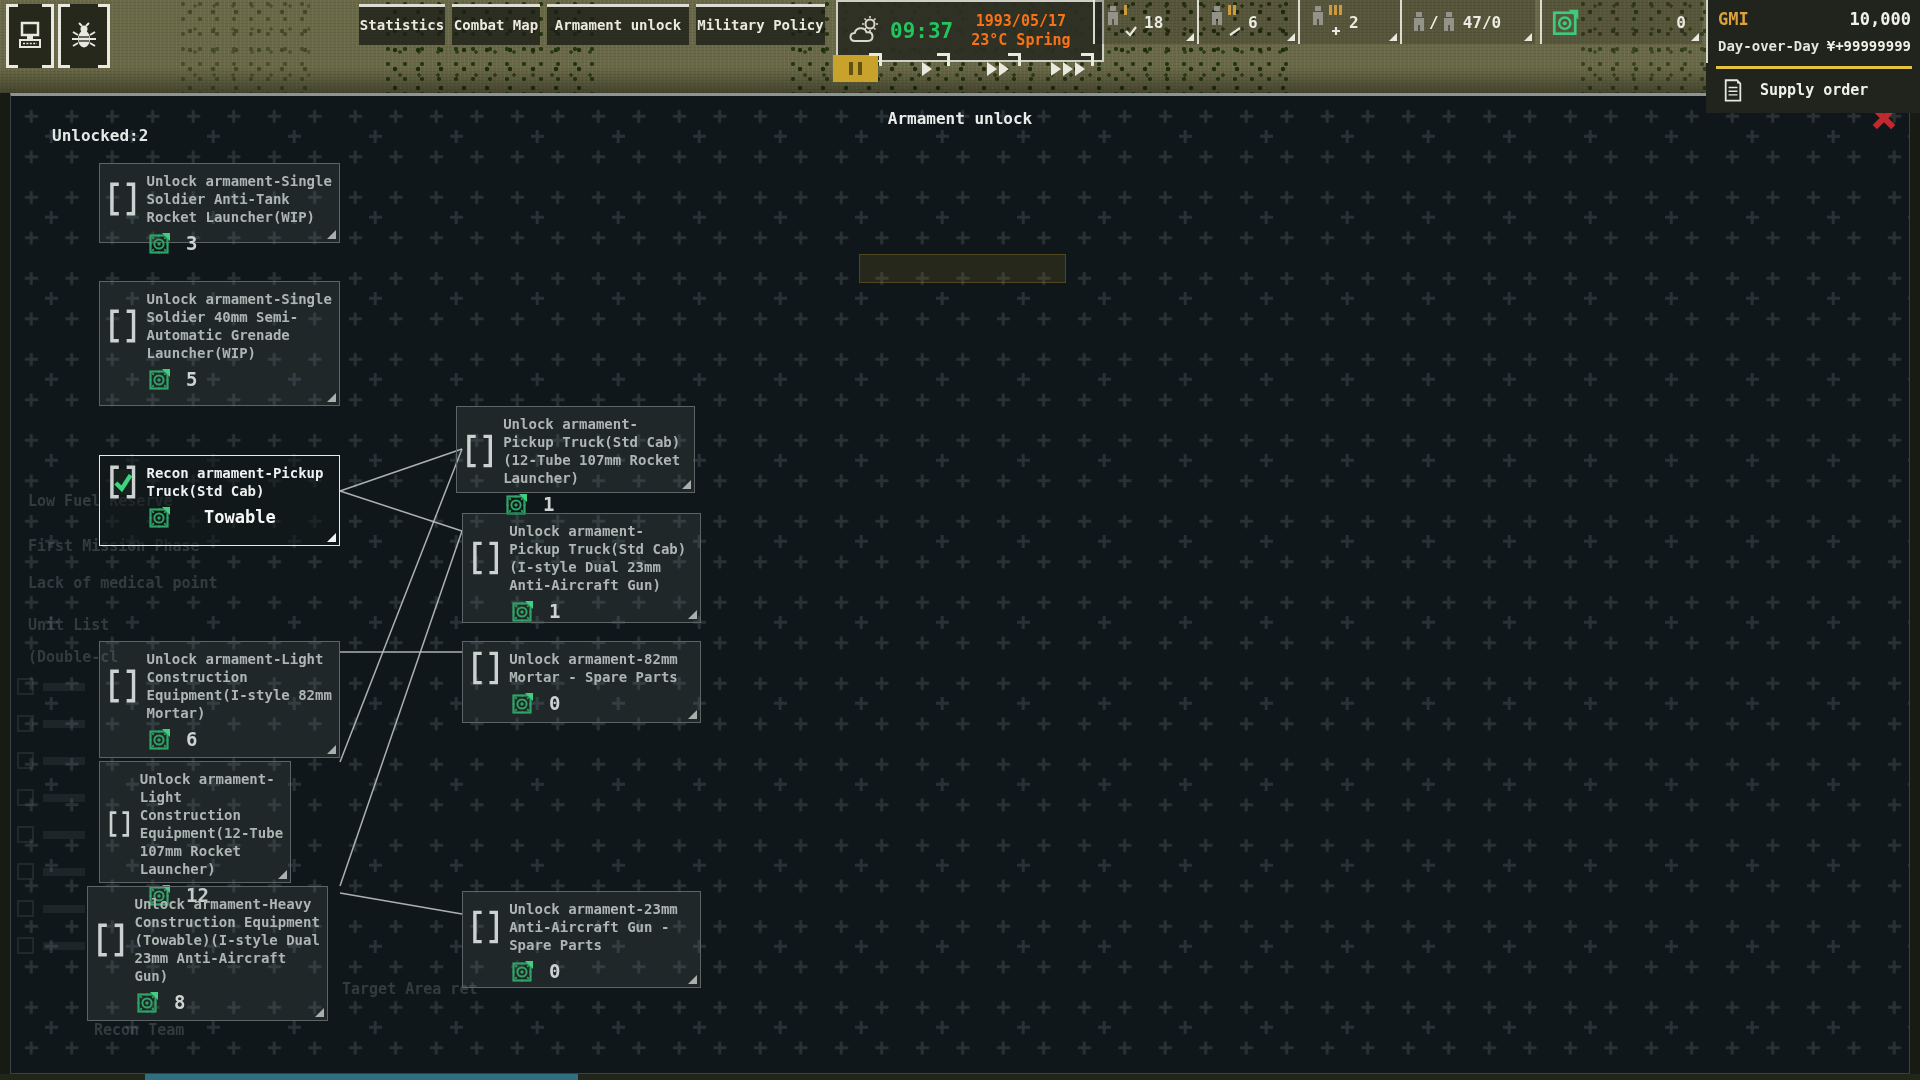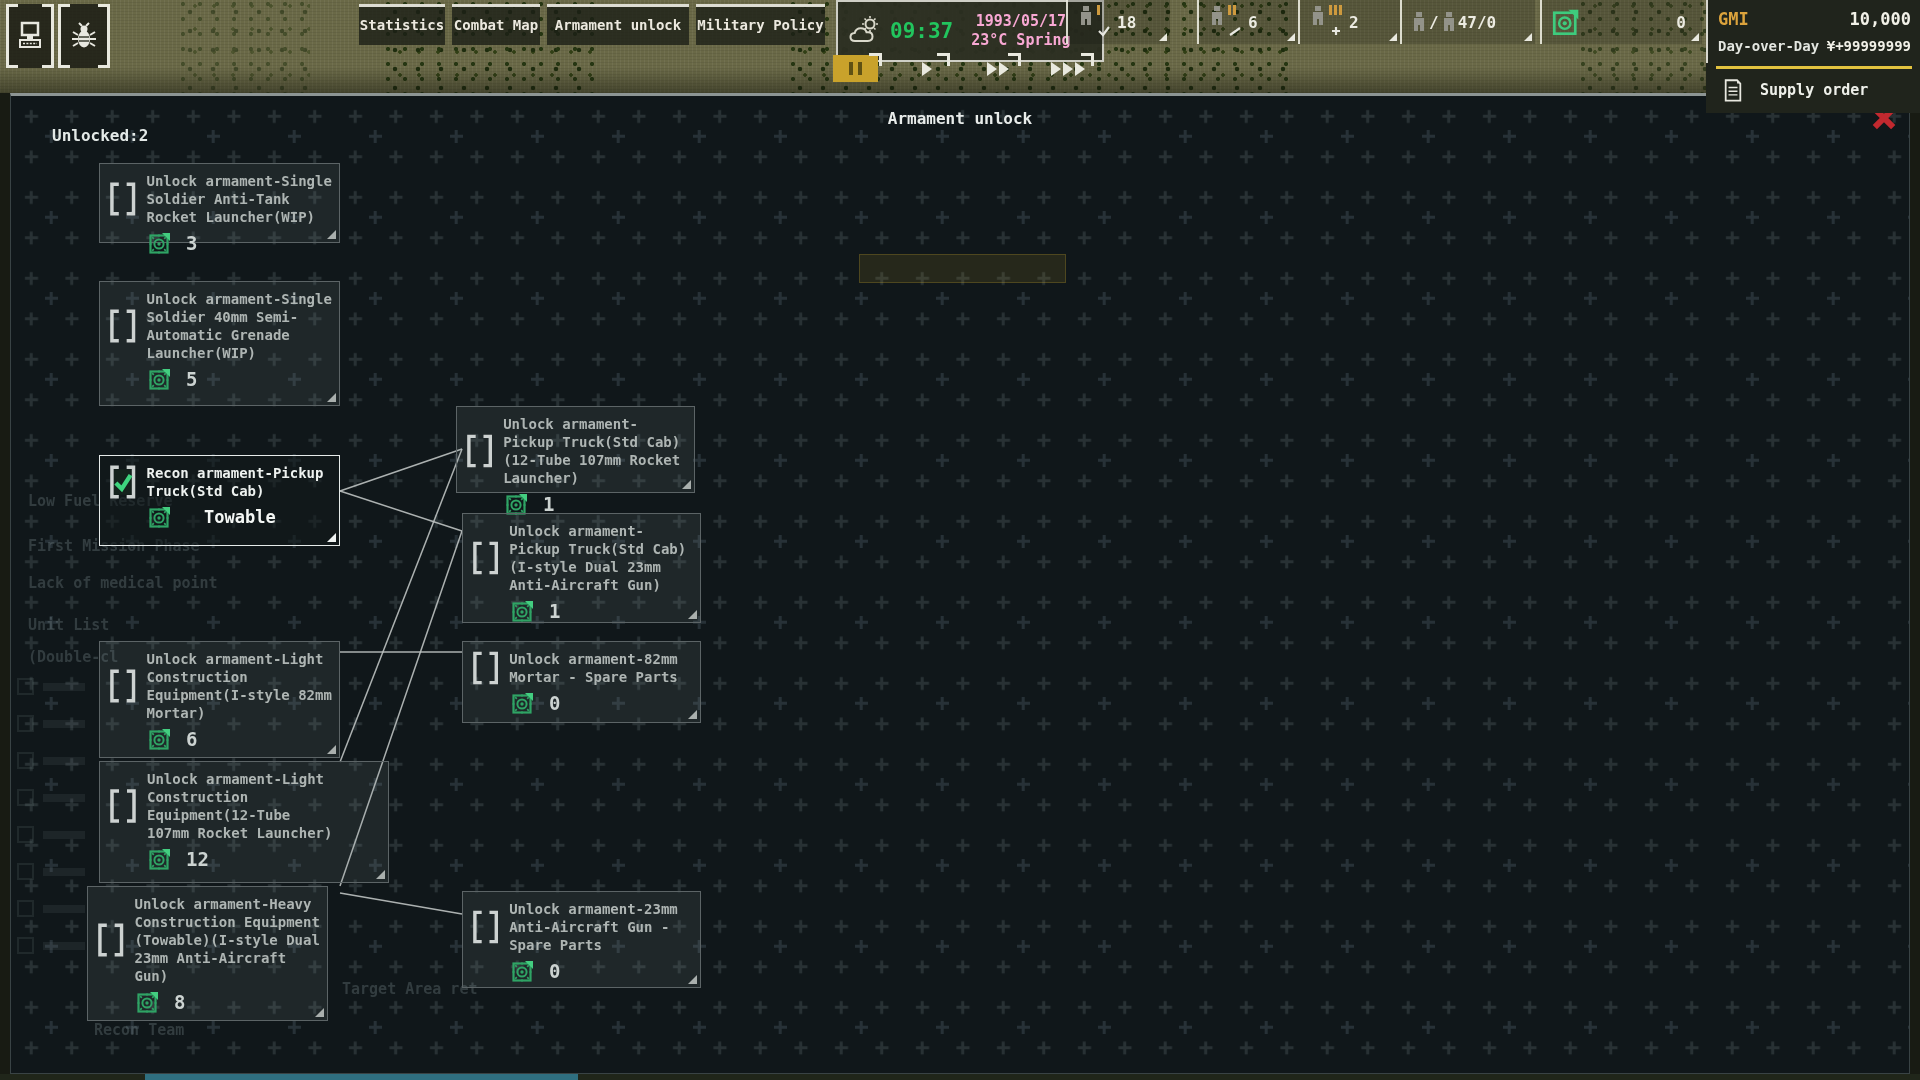--- a/index.html
+++ b/index.html
@@ -24,21 +24,21 @@
     display:flex;align-items:center;justify-content:center;}
   .winbtn::before,.winbtn::after{content:'';position:absolute;top:0;bottom:0;width:9px;}
   .winbtn::before{left:0;border:3px solid #e9e9df;border-right:none;}
   .winbtn::after{right:0;border:3px solid #e9e9df;border-left:none;}
   .menu-btn{position:absolute;top:4px;height:41px;box-sizing:border-box;
     background:rgba(28,31,22,.80);border-top:3px solid #dddcd2;
     color:#ece9df;font:700 14px/36px "DejaVu Sans Mono",monospace;text-align:center;cursor:pointer;}
   #clock{position:absolute;left:836px;top:0;width:268px;height:62px;box-sizing:border-box;
     background:rgba(43,46,34,.95);border:2px solid #cfcfc6;display:flex;align-items:center;}
   #clock .time{color:#22c55e;font:700 21px "DejaVu Sans Mono",monospace;margin-left:8px;}
-  #clock .ccol{margin-left:18px;text-align:center;color:#f9a8d4;
+  #clock .ccol{margin-left:18px;text-align:center;color:#f97316;
     font:700 15px/19px "DejaVu Sans Mono",monospace;}
   .speed-btn{position:absolute;top:55px;height:27px;display:flex;align-items:center;
     justify-content:center;cursor:pointer;}
   .speed-btn::after{content:'';position:absolute;top:-2px;right:-4px;width:10px;height:10px;
     border-top:3px solid #e9e9df;border-right:3px solid #e9e9df;}
   .speed-btn.active{background:#c9a22b;}
   .speed-btn .bar{width:4px;height:13px;background:#5f5113;margin:0 2.5px;}
   .speed-btn .tri{width:0;height:0;border-top:7px solid transparent;border-bottom:7px solid transparent;
     border-left:10px solid #e9e9df;margin:0 1px;}
   .cbx{position:absolute;top:0;height:44px;box-sizing:border-box;background:rgba(18,20,12,.22);
@@ -164,21 +164,21 @@
         <span class="tri"></span>
         <span class="tri"></span>
       </div>
       <div class="speed-btn" style="left: 1046px; width: 44px;">
         <span class="tri"></span>
         <span class="tri"></span>
         <span class="tri"></span>
       </div>
     </div>
   <div id="counters">
-      <div class="cbx" style="left: 1066px; width: 104px;">
+      <div class="cbx" style="left: 1093px; width: 104px;">
         <span style="position: relative; margin-left: 9px; width: 34px; height: 34px; display: block;"><svg width="18" height="22" viewBox="0 0 18 20">
             <rect x="6" y="0" width="6" height="5" fill="#93938a"></rect>
             <rect x="4" y="6" width="10" height="7" fill="#93938a"></rect>
             <rect x="4" y="13" width="4" height="6" fill="#93938a"></rect>
             <rect x="10" y="13" width="4" height="6" fill="#93938a"></rect>
           </svg><span class="ticks" style="left: 20px; top: 0px;">
             <i></i>
           </span><svg width="14" height="12" viewBox="0 0 14 12" style="position: absolute; left: 20px; top: 20px;">
             <path d="M2 6 l4 4 L12 2" stroke="#e8e8e0" stroke-width="2.2" fill="none"></path>
           </svg></span>
@@ -222,21 +222,21 @@
             <rect x="10" y="13" width="4" height="6" fill="#93938a"></rect>
           </svg>
           <span class="val">/</span>
           <svg width="18" height="22" viewBox="0 0 18 20">
             <rect x="6" y="0" width="6" height="5" fill="#93938a"></rect>
             <rect x="4" y="6" width="10" height="7" fill="#93938a"></rect>
             <rect x="4" y="13" width="4" height="6" fill="#93938a"></rect>
             <rect x="10" y="13" width="4" height="6" fill="#93938a"></rect>
           </svg>
         </span>
-        <span class="val" style=" text-align: center;">47/0</span>
+        <span class="val" style="margin-left: 5px; text-align: center;">47/0</span>
       </div>
       <div class="cbx" style="left: 1540px; width: 162px;">
         <svg width="30" height="32" viewBox="0 0 24 26" style="margin-left: 9px;">
           <rect x="2.5" y="5.5" width="17" height="17" fill="none" stroke="#3ecb7d" stroke-width="2.2"></rect>
           <path d="M14 3 h8 v8 z" fill="#3ecb7d"></path>
           <circle cx="11" cy="14" r="4.6" fill="none" stroke="#3ecb7d" stroke-width="2"></circle>
           <circle cx="11" cy="14" r="1.7" fill="#3ecb7d"></circle>
         </svg>
         <span class="val" style="position: absolute; right: 16px;">0</span>
       </div>
@@ -478,21 +478,21 @@
         <rect x="2.5" y="5.5" width="17" height="17" fill="none" stroke="#2fa465" stroke-width="2.2"></rect>
         <path d="M14 3 h8 v8 z" fill="#43cd80"></path>
         <circle cx="11" cy="14" r="4.6" fill="none" stroke="#2fa465" stroke-width="2"></circle>
         <circle cx="11" cy="14" r="1.7" fill="#2fa465"></circle>
         <path d="M11 6.5 v-2 M11 21.5 v2 M3.5 14 h-2 M18.5 14 h2 M5.8 8.8 L4.2 7.2 M16.2 19.2 l1.6 1.6 M16.2 8.8 l1.6 -1.6 M5.8 19.2 l-1.6 1.6" stroke="#2fa465" stroke-width="1.7"></path>
       </svg>
       <span class="cnum">6</span>
     </div>
   </div>
 
-  <div class="node" style="left: 88px; top: 665px; width: 290px; height: 122px;">
+  <div class="node" style="left: 88px; top: 665px; width: 192px; height: 122px;">
     <div class="nrow">
       <svg class="cbox" width="30" height="36" viewBox="0 0 30 36">
         <rect class="cfill" x="6" y="5" width="18" height="26" fill="none"></rect>
         <path d="M11 3 H4 V33 H11" fill="none" stroke="#cdd2d1" stroke-width="3.5"></path>
         <path d="M19 3 H26 V33 H19" fill="none" stroke="#cdd2d1" stroke-width="3.5"></path>
         <path class="check" d="M8 19 l6 6 L23 11" fill="none" stroke="#3ed47e" stroke-width="4.5" style="display:none"></path>
       </svg>
       <div class="ntext">Unlock armament-Light Construction Equipment(12-Tube 107mm Rocket Launcher)</div>
     </div>
     <div class="ncount">

